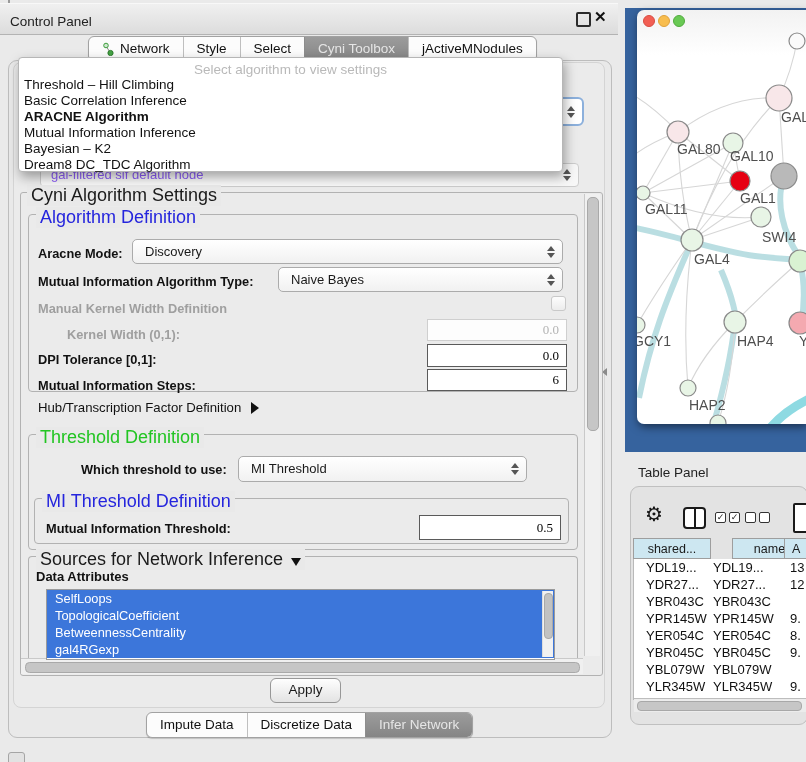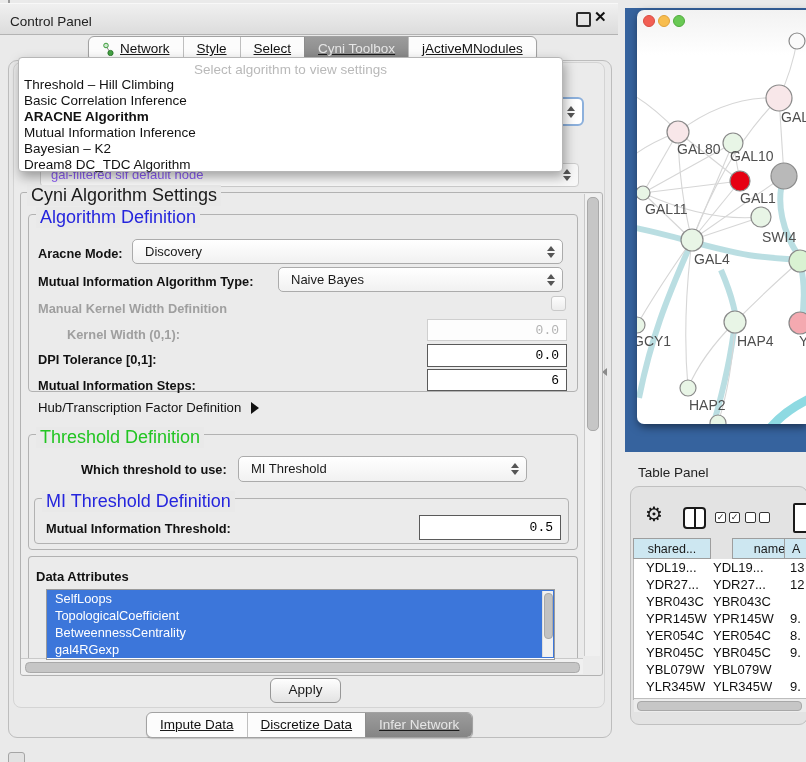--- a/index.html
+++ b/index.html
@@ -11,21 +11,21 @@
   #titlebar{left:0;top:3px;width:618px;height:30px;
     background:linear-gradient(#f0f0f0,#dcdcdc);
     border-top:1px solid #f8f8f8;border-bottom:1px solid #b3b3b3;}
   #titlebar-title{left:10px;top:10px;font-size:13.5px;color:#222;}
   #top-tick{left:8px;top:0;width:2px;height:4px;background:#9a9a9a;}
   #float-btn{left:576px;top:12px;width:11px;height:11px;border:2px solid #2b2b2b;border-radius:2px;background:transparent;}
   #close-btn{left:594px;top:8px;font-size:15px;font-weight:bold;color:#111;}
 
   
   .segbar{display:inline-flex;height:24px;border:1px solid #a2a2a2;border-radius:6px;
-    background:#fcfcfc;overflow:hidden;box-shadow:0 1px 1px rgba(0,0,0,.18);font-size:13.5px;text-decoration:underline;}
+    background:#fcfcfc;overflow:hidden;box-shadow:0 1px 1px rgba(0,0,0,.18);font-size:13.5px;}
   .seg{display:flex;align-items:center;gap:5px;padding:0 13px;border-left:1px solid #bfbfbf;
     line-height:22px;color:#111;white-space:nowrap;}
   .seg:first-child{border-left:none;}
   .seg.sel{background:linear-gradient(#9c9c9c,#858585);color:#e6e6e6;border-left-color:#8d8d8d;}
   #tabbar{left:88px;top:36px;}
   #btabbar{left:146px;top:712px;}
 
   
   #panel{left:8px;top:60px;width:602px;height:676px;background:#e9e9e9;
     border:1px solid #bdbdbd;border-radius:9px;}
@@ -82,21 +82,21 @@
   #lbl-aracne{left:38px;top:246px;} #lbl-mitype{left:38px;top:274px;}
   #lbl-manual{left:38px;top:301px;} #lbl-kernel{left:38px;top:327px;margin-left:29px;}
   #lbl-dpi{left:38px;top:352px;} #lbl-steps{left:38px;top:378px;}
   #lbl-which{left:81px;top:462px;} #lbl-mithr{left:46px;top:521px;}
   #lbl-attrs{left:36px;top:569px;font-size:13px;}
 
   #chk-manual{left:551px;top:296px;width:13px;height:13px;border:1px solid #c9c9c9;border-radius:3px;
     background:linear-gradient(#fdfdfd,#ececec);z-index:12;}
 
   .fld{position:absolute;text-align:right;padding-right:7px;font-size:13px;z-index:12;
-    font-family:Liberation Mono, monospace;box-sizing:border-box;padding-left:8px;}
+    font-family:Liberation Serif, serif;box-sizing:border-box;padding-left:8px;}
   #fld-kernel{left:427px;top:319px;width:140px;height:22px;border:1px solid #cfcfcf;background:#fdfdfd;color:#b3b3b3;}
   #fld-dpi{left:427px;top:344px;width:140px;height:23px;border:1px solid #5a5a5a;background:#fff;color:#000;}
   #fld-steps{left:427px;top:369px;width:140px;height:22px;border:1px solid #5a5a5a;background:#fff;color:#000;}
   #fld-mithr{left:419px;top:515px;width:142px;height:25px;border:1px solid #5a5a5a;background:#fff;color:#000;}
 
   #hub-row{left:38px;top:400px;display:flex;align-items:center;gap:10px;}
   .tri-right{width:0;height:0;border-left:8px solid #111;border-top:6px solid transparent;border-bottom:6px solid transparent;}
   .tri-down{display:inline-block;width:0;height:0;border-top:8px solid #111;border-left:5.5px solid transparent;border-right:5.5px solid transparent;margin-left:8px;vertical-align:-1px;}
 
   
@@ -261,20 +261,21 @@
         <span class="tri-dn"></span>
       </span>
   </div>
 
   <div class="abs group" id="mithr-group"></div>
   <div class="gtitle blue" id="mithr-title">MI Threshold Definition</div>
   <div class="abs lbl" id="lbl-mithr">Mutual Information Threshold:</div>
   <input class="fld" id="fld-mithr" value="0.5" style="">
 
   <div class="abs group" id="src-group"></div>
+  <div class="gtitle" id="src-title"><span>Sources for Network Inference</span><span class="tri-down"></span></div>
   <div class="abs lbl" id="lbl-attrs">Data Attributes</div>
 
   <div class="abs" id="list">
     <div class="list-item">SelfLoops</div>
     <div class="list-item">TopologicalCoefficient</div>
     <div class="list-item">BetweennessCentrality</div>
     <div class="list-item">gal4RGexp</div>
     <div id="list-scroll">
         <div id="list-thumb"></div>
       </div>

